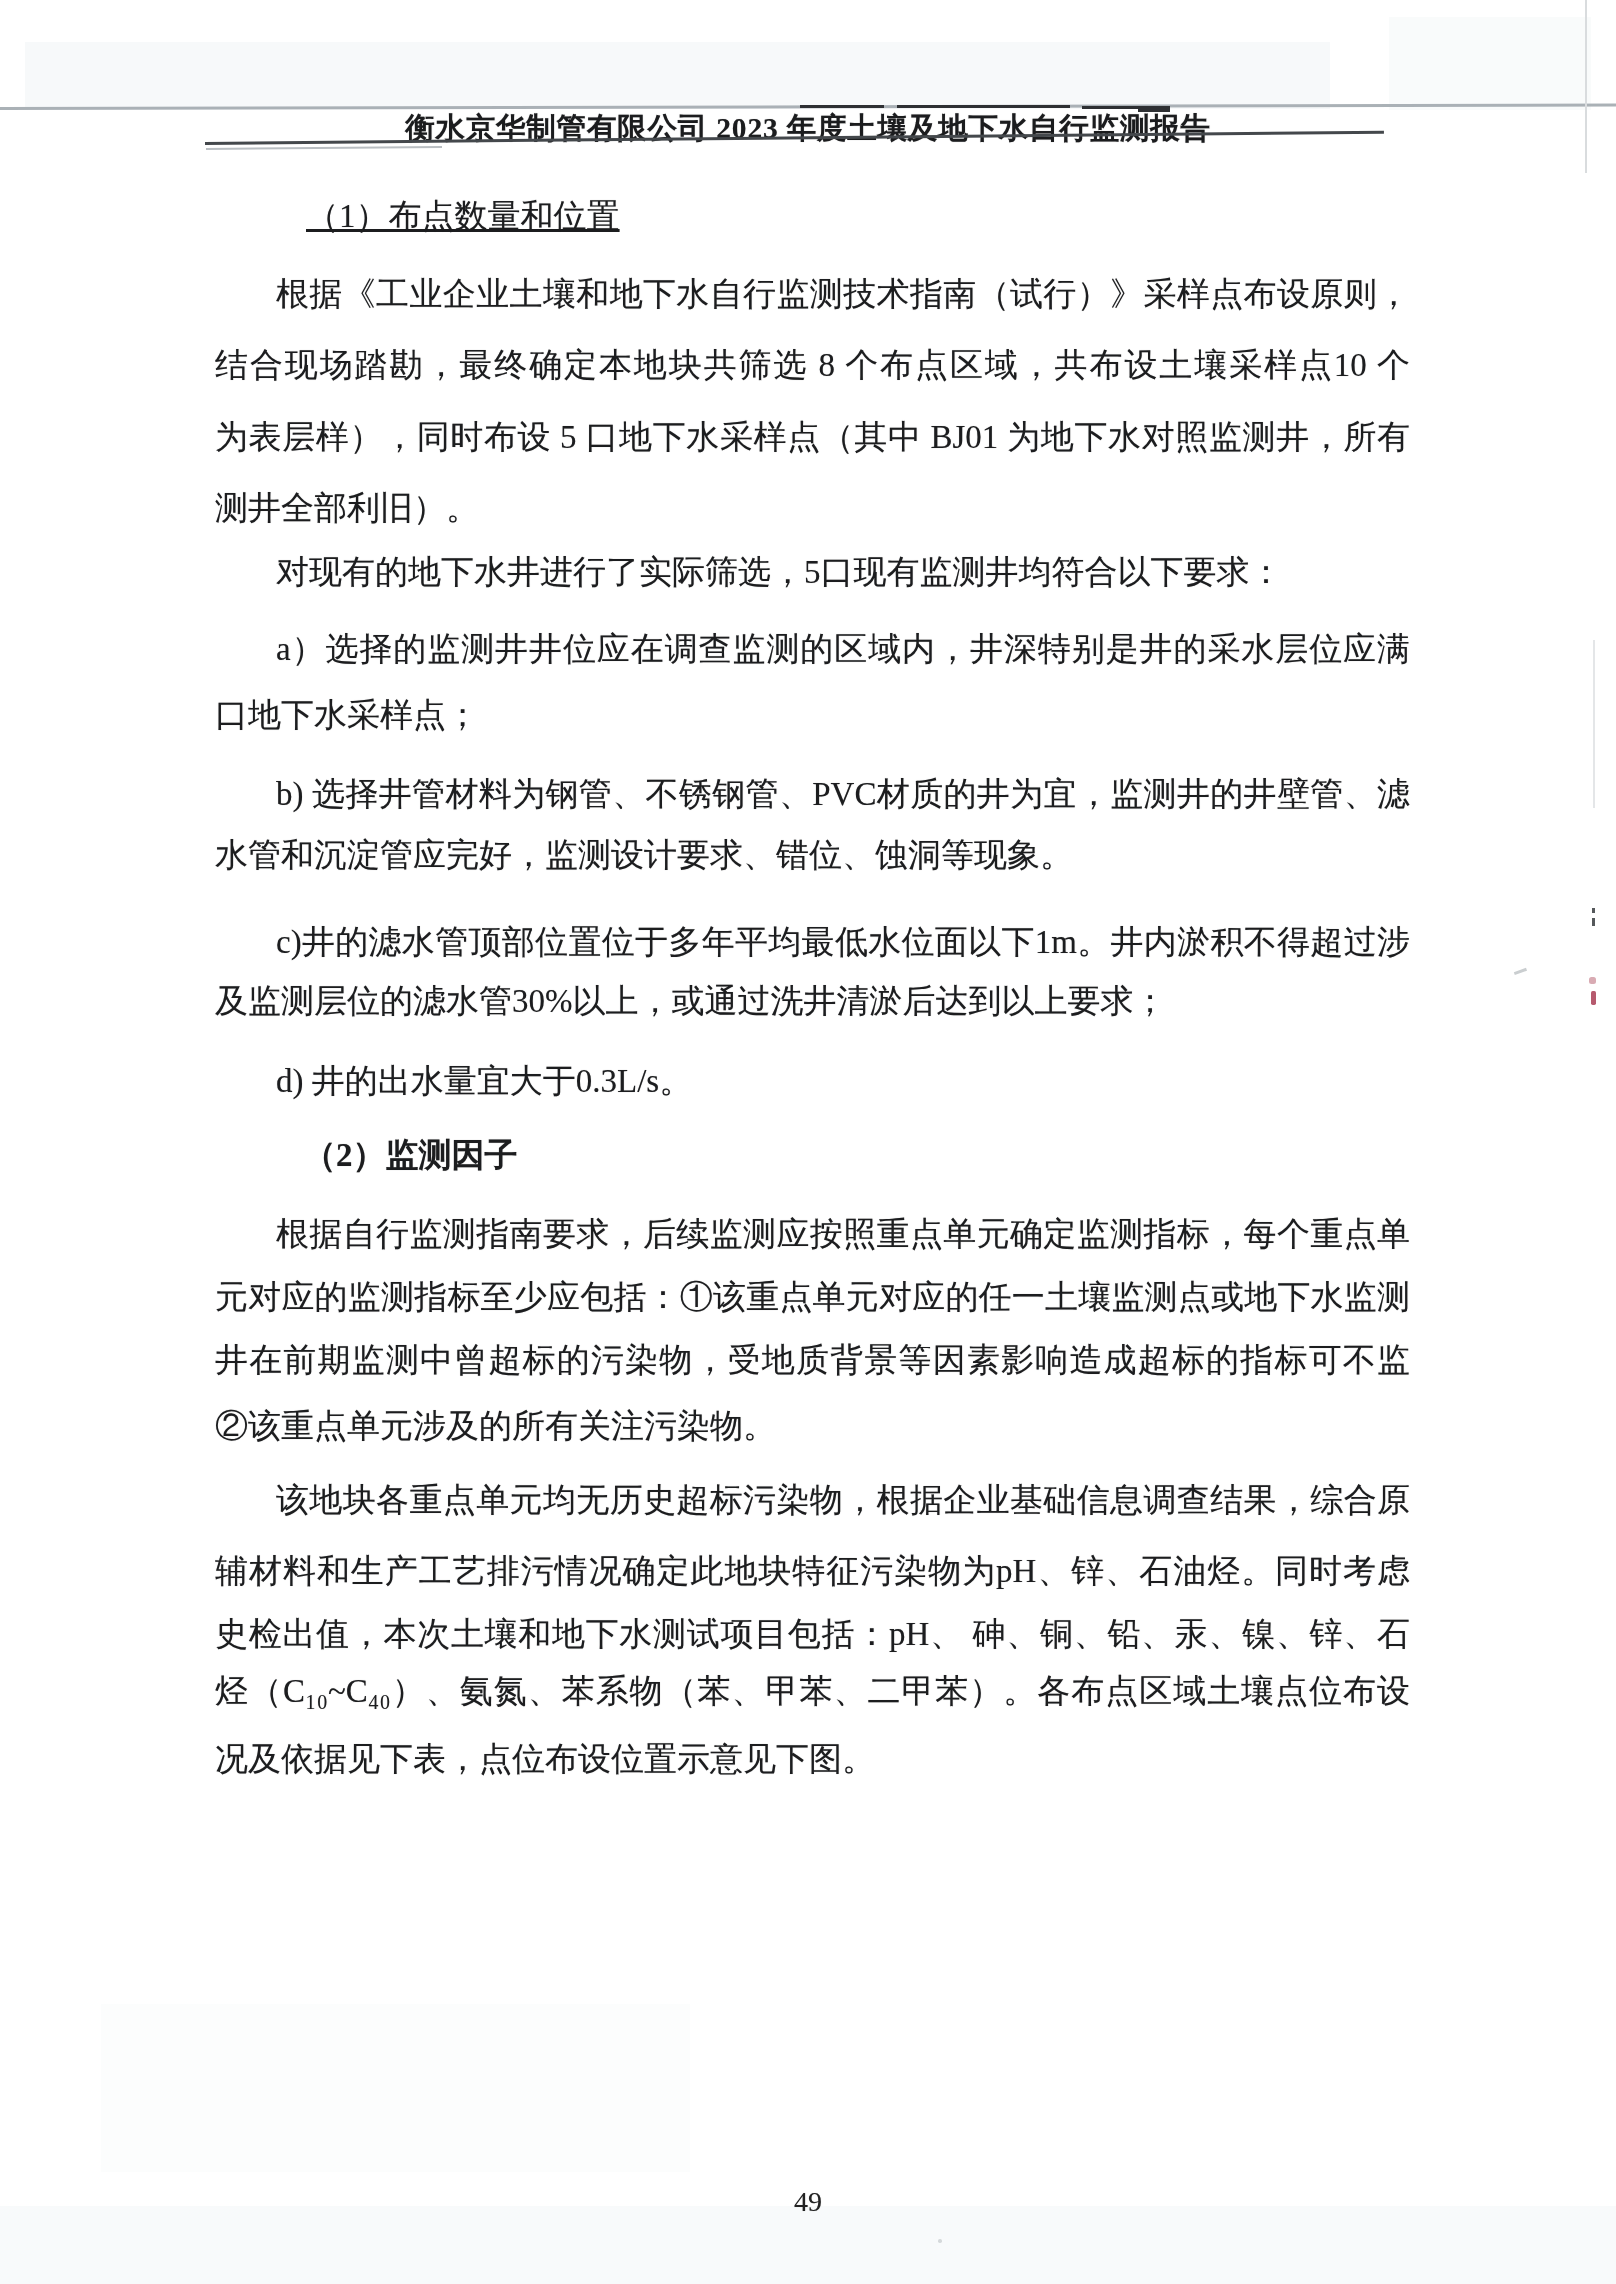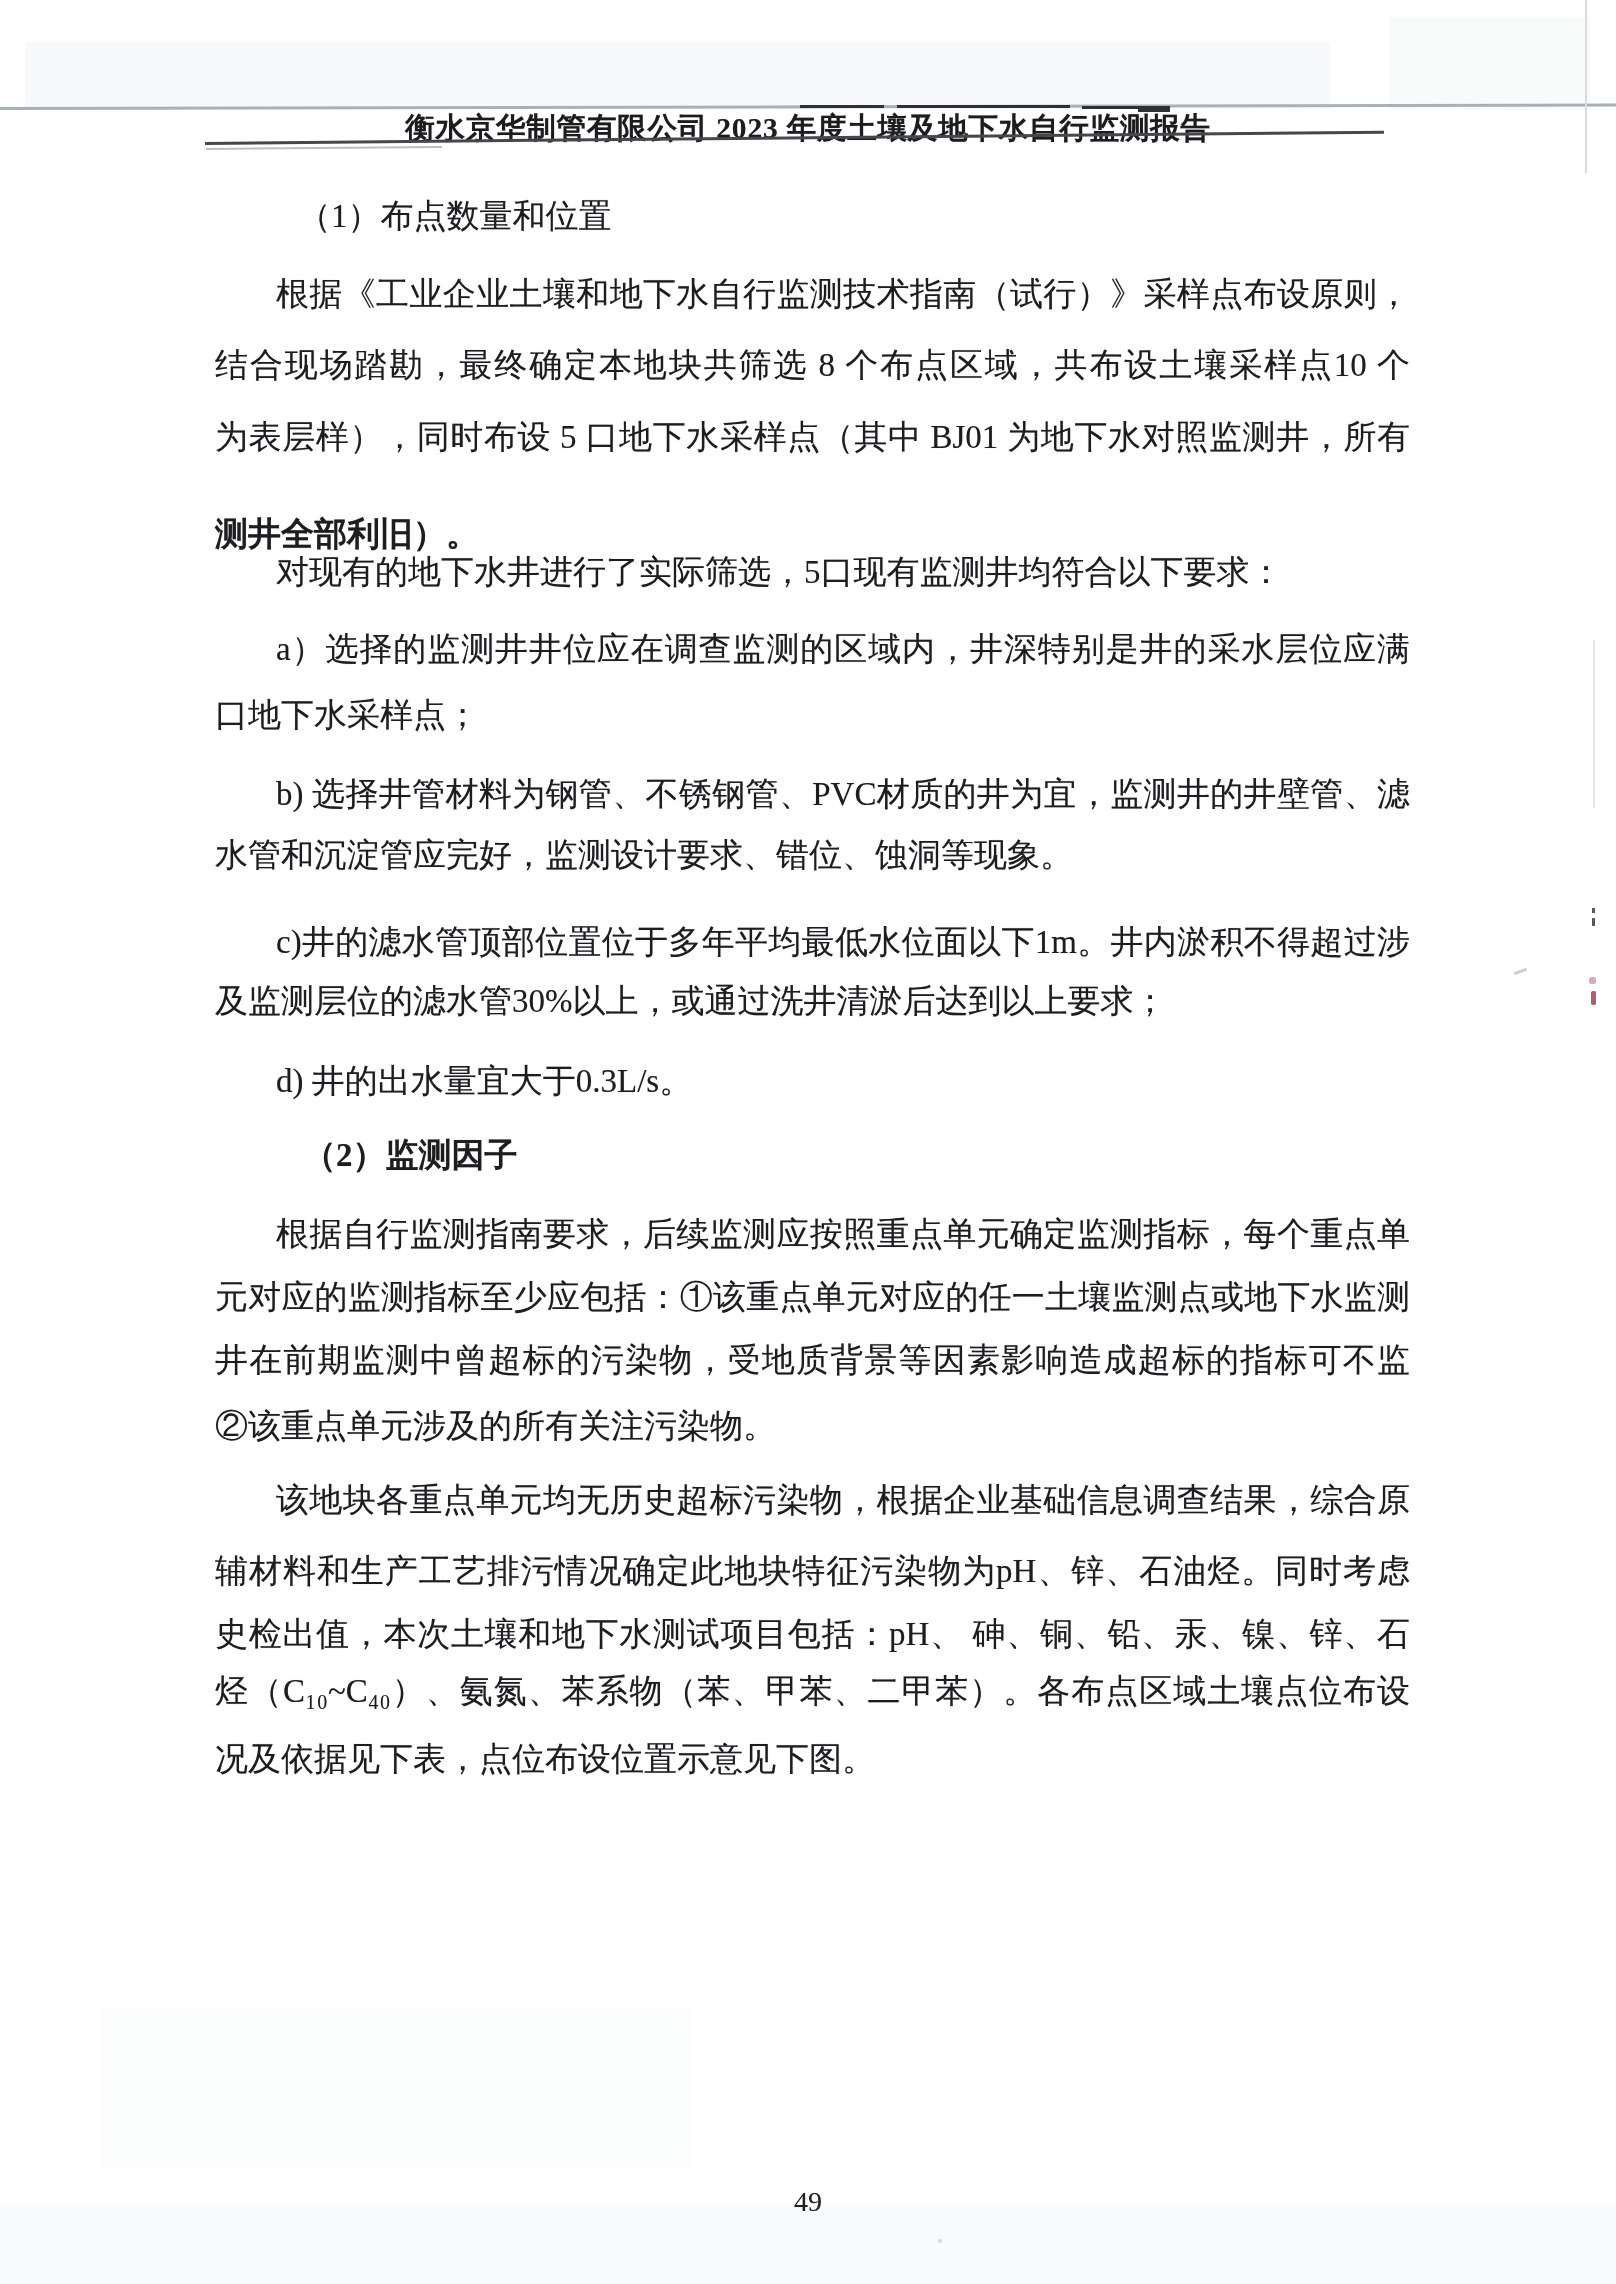--- a/index.html
+++ b/index.html
@@ -71,25 +71,25 @@
   <div class="overline-seg" style="left:897px;top:105px;width:173px;"></div>
   <div class="overline-seg" style="left:1082px;top:106px;width:88px;"></div>
   <div class="overline-seg" style="left:1138px;top:109px;width:32px;height:2.5px;"></div>
 
   <div class="header-underline"></div>
   <div class="header-underline-ghost"></div>
 
   <div class="edge-vline" style="left:1585px;top:0;height:173px;"></div>
   <div class="edge-vline" style="left:1593px;top:640px;height:168px;background:#e4e6e8;"></div>
 
-  <div class="line" style="left:298px;top:195px;">（1）布点数量和位置</div>
+  <div class="line" style="left:306px;top:195px;text-decoration:underline;">（1）布点数量和位置</div>
   <div class="line fill" style="left:276px;top:273px;width:1134px;">根据《工业企业土壤和地下水自行监测技术指南（试行）》采样点布设原则，</div>
   <div class="line fill" style="left:215px;top:344px;width:1195px;">结合现场踏勘，最终确定本地块共筛选 8 个布点区域，共布设土壤采样点10 个（均</div>
   <div class="line fill" style="left:215px;top:416px;width:1195px;">为表层样），同时布设 5 口地下水采样点（其中 BJ01 为地下水对照监测井，所有监</div>
-  <div class="line" style="left:215px;top:513px;font-weight:bold;">测井全部利旧）。</div>
+  <div class="line" style="left:215px;top:487px;">测井全部利旧）。</div>
   <div class="line" style="left:276px;top:551px;">对现有的地下水井进行了实际筛选，5口现有监测井均符合以下要求：</div>
   <div class="line fill" style="left:276px;top:628px;width:1134px;">a）选择的监测井井位应在调查监测的区域内，井深特别是井的采水层位应满足</div>
   <div class="line" style="left:215px;top:694px;">口地下水采样点；</div>
   <div class="line fill" style="left:276px;top:773px;width:1134px;">b) 选择井管材料为钢管、不锈钢管、PVC材质的井为宜，监测井的井壁管、滤</div>
   <div class="line" style="left:215px;top:834px;">水管和沉淀管应完好，监测设计要求、错位、蚀洞等现象。</div>
   <div class="line fill" style="left:276px;top:921px;width:1134px;">c)井的滤水管顶部位置位于多年平均最低水位面以下1m。井内淤积不得超过涉</div>
   <div class="line" style="left:215px;top:980px;font-family:Liberation Serif, serif;">及监测层位的滤水管30%以上，或通过洗井清淤后达到以上要求；</div>
   <div class="line" style="left:276px;top:1060px;">d) 井的出水量宜大于0.3L/s。</div>
   <div class="line" style="left:303px;top:1134px;font-weight:bold;">（2）监测因子</div>
   <div class="line fill" style="left:276px;top:1213px;width:1134px;">根据自行监测指南要求，后续监测应按照重点单元确定监测指标，每个重点单</div>

